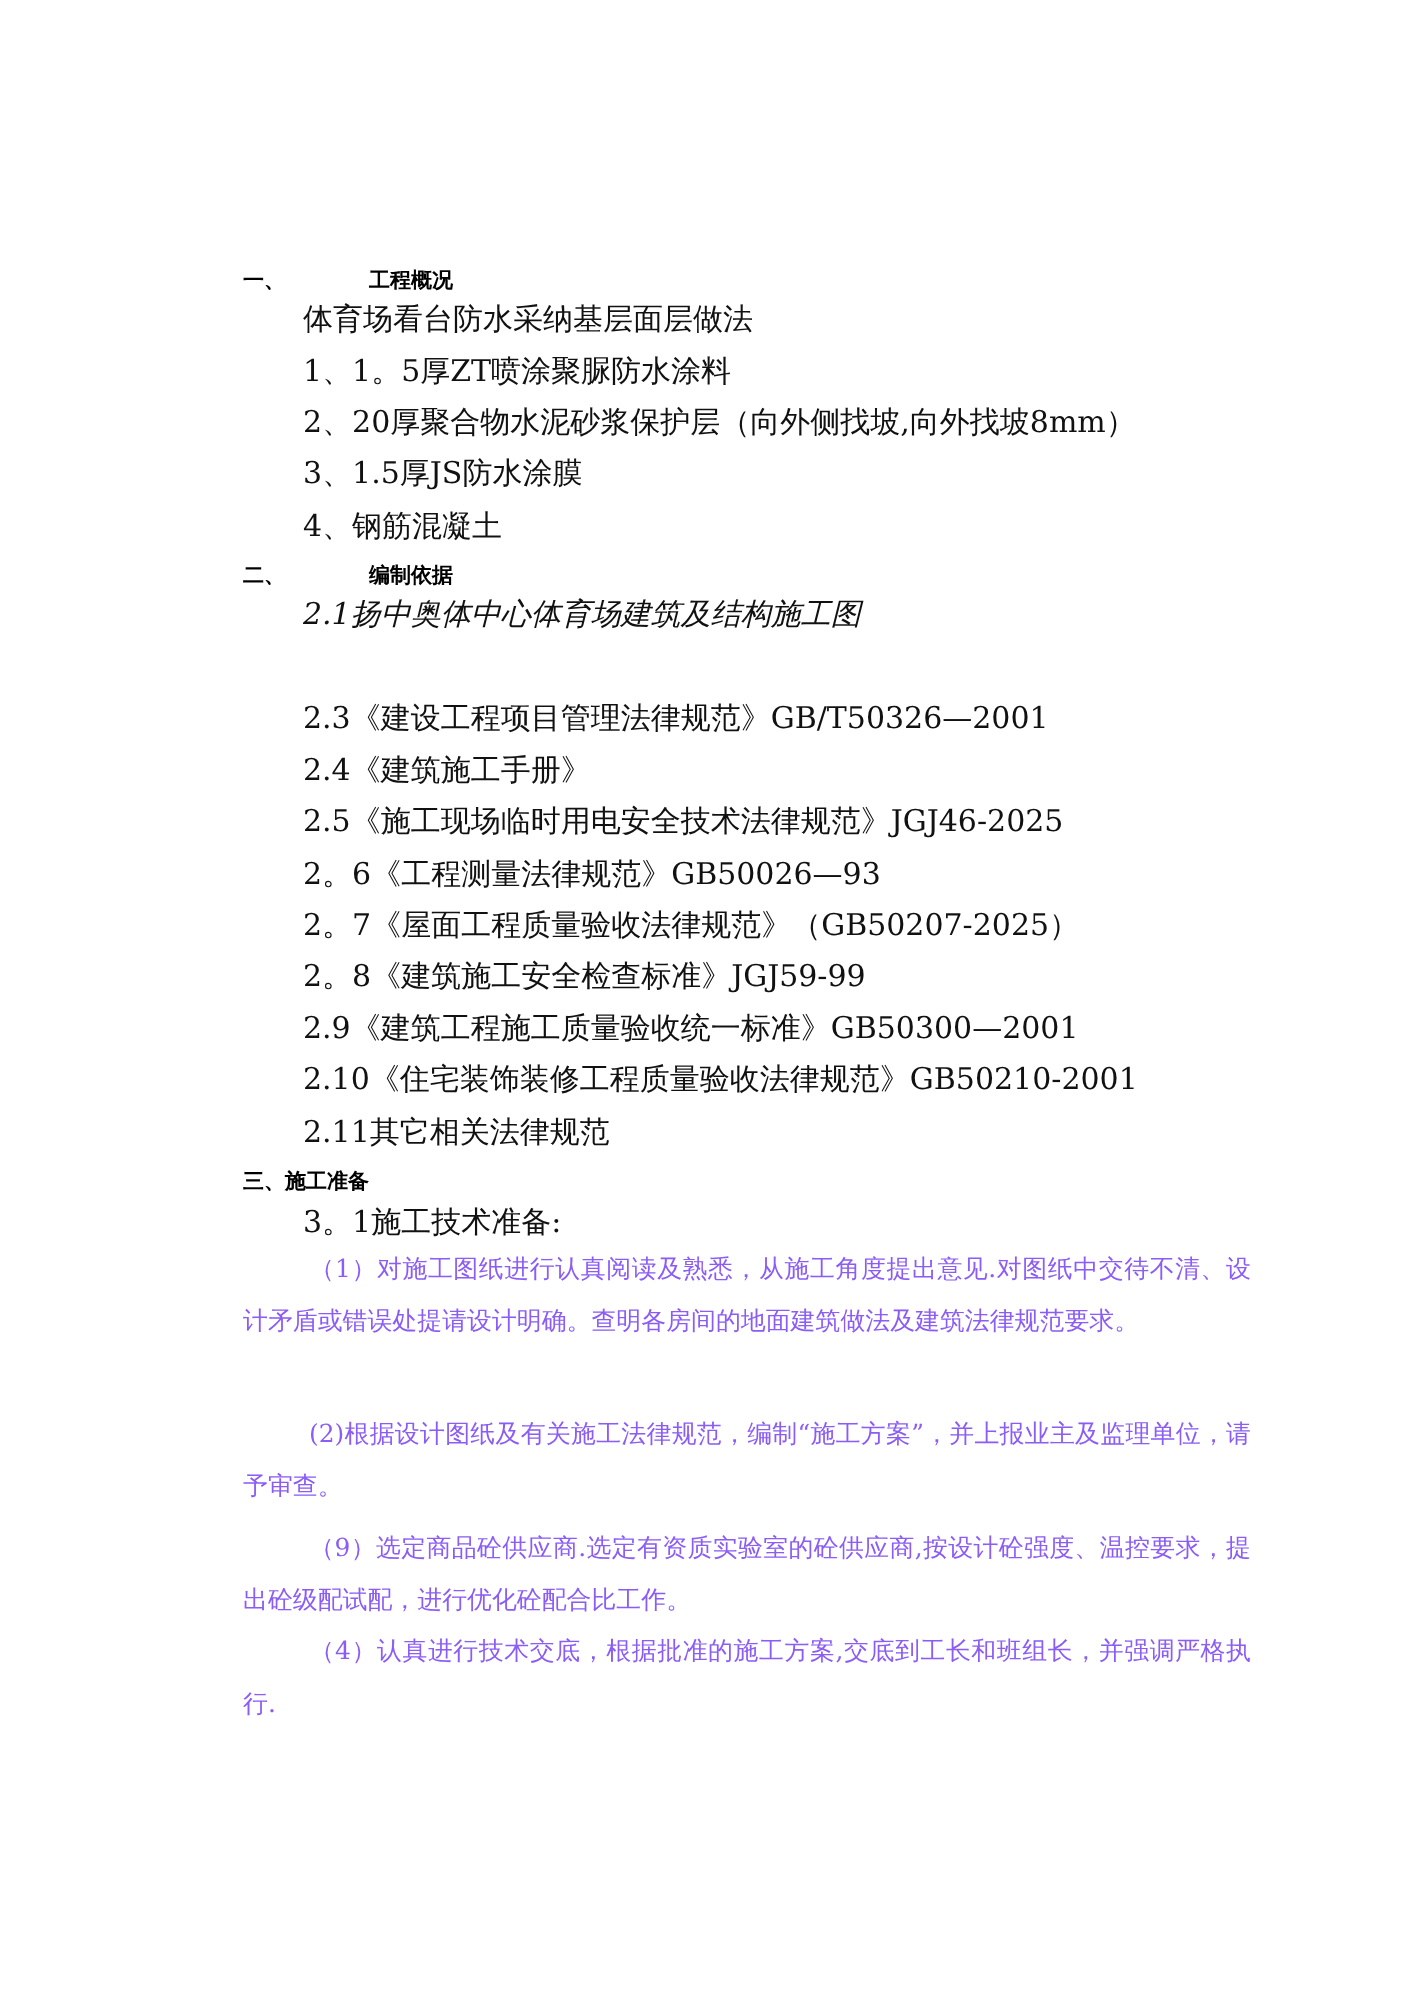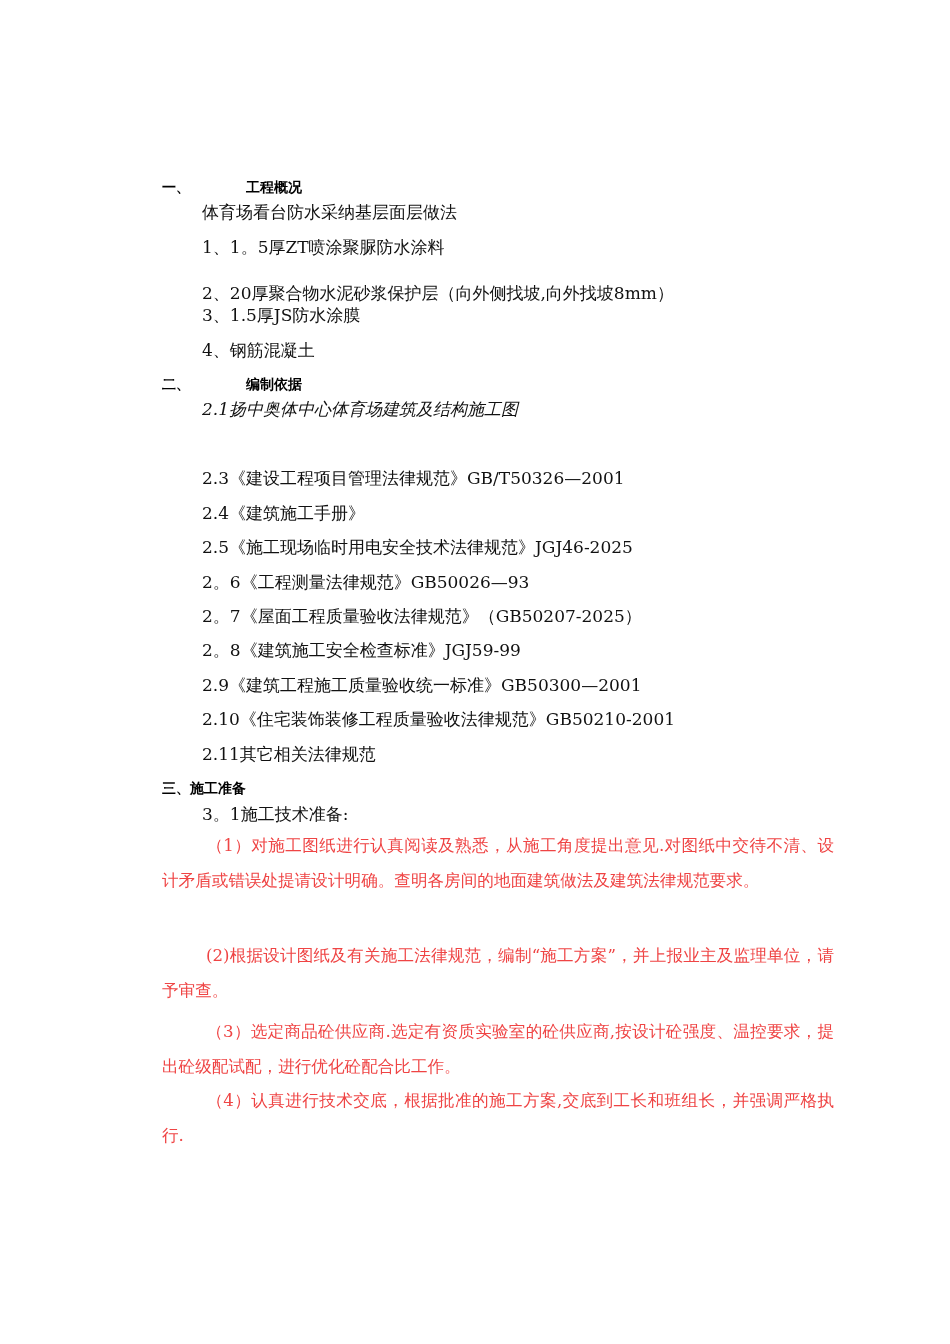--- a/index.html
+++ b/index.html
@@ -12,40 +12,40 @@
     .h1 {
       position: absolute; left: 162px;
       font-family: "DejaVu Sans", "Liberation Sans", sans-serif;
       font-weight: bold; font-size: 14px; line-height: 26px; color: #000;
       white-space: nowrap;
     }
     .h1 .num { display: inline-block; }
     .h1 .gap1 { display: inline-block; width: 56px; }
     .line {
       position: absolute; left: 202px;
-      font-size: 17px; line-height: 22px; white-space: nowrap; color: #111;
+      font-size: 20px; line-height: 22px; white-space: nowrap; color: #111;
     }
     .para {
       position: absolute; left: 162px; width: 672px;
-      font-size: 16.6px; line-height: 34.5px; color: #ef4444;
+      font-size: 16.6px; line-height: 34.5px; color: #8b5cf6;
       text-align: justify; text-justify: inter-character;
     }
     .para .indent { display: inline-block; width: 44px; }
   </style>
 </head>
 <body>
 
 <div class="page">
 
   <div class="h1" style="top:174px;">
     <span class="num">一、</span><span class="gap1"></span><span>工程概况</span>
   </div>
   <div class="line" style="top:201px;">体育场看台防水采纳基层面层做法</div>
   <div class="line" style="top:236px;">1、1。5厚ZT喷涂聚脲防水涂料</div>
-  <div class="line" style="top:282px;">2、20厚聚合物水泥砂浆保护层（向外侧找坡,向外找坡8mm）</div>
+  <div class="line" style="top:270px;">2、20厚聚合物水泥砂浆保护层（向外侧找坡,向外找坡8mm）</div>
   <div class="line" style="top:304px;">3、1.5厚JS防水涂膜</div>
   <div class="line" style="top:339px;">4、钢筋混凝土</div>
 
   <div class="h1" style="top:371px;">
     <span class="num">二、</span><span class="gap1"></span><span>编制依据</span>
   </div>
   <div class="line" style="top:398px;font-style:italic;">2.1扬中奥体中心体育场建筑及结构施工图</div>
   <div class="line" style="top:467px;">2.3《建设工程项目管理法律规范》GB/T50326—2001</div>
   <div class="line" style="top:502px;">2.4《建筑施工手册》</div>
   <div class="line" style="top:536px;">2.5《施工现场临时用电安全技术法律规范》JGJ46-2025</div>
@@ -61,19 +61,19 @@
   </div>
   <div class="line" style="top:803px;">3。1施工技术准备:</div>
 
   <div class="para" style="top:829px;">
     <span class="indent"></span><span>（1）对施工图纸进行认真阅读及熟悉，从施工角度提出意见.对图纸中交待不清、设计矛盾或错误处提请设计明确。查明各房间的地面建筑做法及建筑法律规范要求。</span>
   </div>
   <div class="para" style="top:939px;">
     <span class="indent"></span><span>(2)根据设计图纸及有关施工法律规范，编制“施工方案”，并上报业主及监理单位，请予审查。</span>
   </div>
   <div class="para" style="top:1015px;">
-    <span class="indent"></span><span>（3）选定商品砼供应商.选定有资质实验室的砼供应商,按设计砼强度、温控要求，提出砼级配试配，进行优化砼配合比工作。</span>
+    <span class="indent"></span><span>（9）选定商品砼供应商.选定有资质实验室的砼供应商,按设计砼强度、温控要求，提出砼级配试配，进行优化砼配合比工作。</span>
   </div>
   <div class="para" style="top:1084px;">
     <span class="indent"></span><span>（4）认真进行技术交底，根据批准的施工方案,交底到工长和班组长，并强调严格执行.</span>
   </div>
 
 </div>
 
 </body></html>

